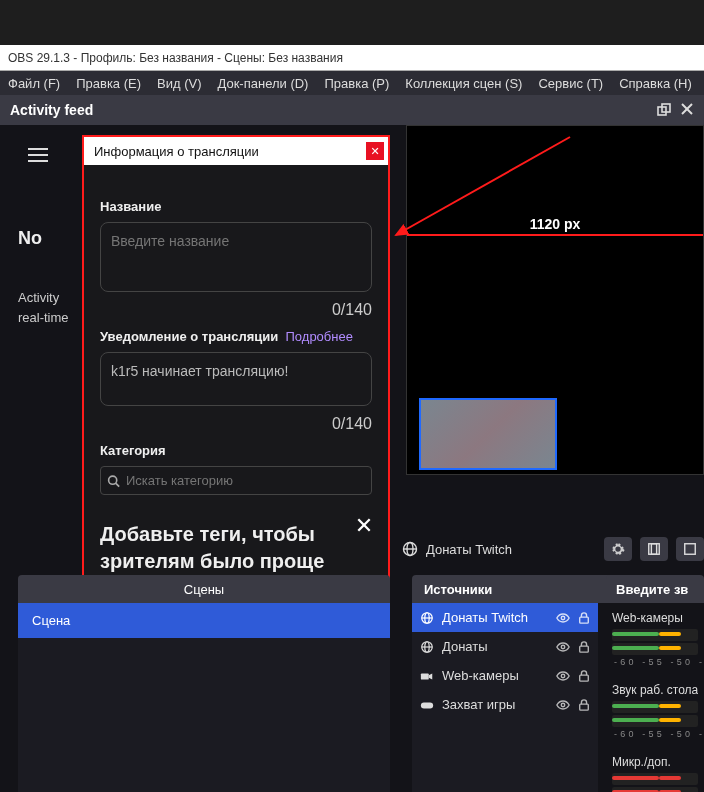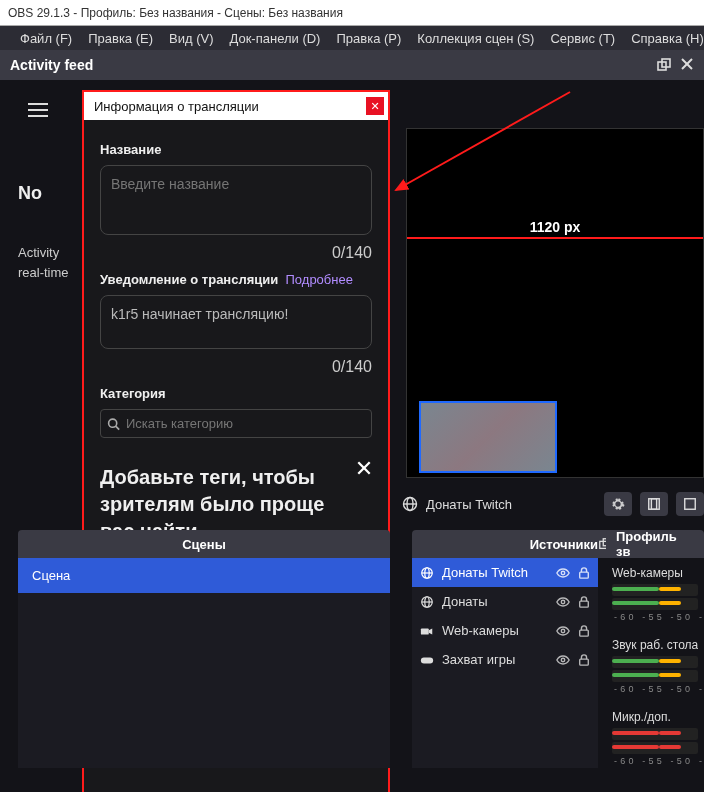--- a/index.html
+++ b/index.html
@@ -1,57 +1,57 @@
 <!DOCTYPE html>
 <html><head>
 <meta charset="utf-8">
 <style>
   * { margin:0; padding:0; box-sizing:border-box; font-family:"Segoe UI",Arial,sans-serif; }
   body { background:#1e1e1e; color:#ddd; width:704px; height:792px; overflow:hidden; position:relative; }
-  .titlebar { background:#fff; color:#333; height:26px; line-height:26px; padding-left:8px; font-size:12px; border-bottom:1px solid #aaa; }
-  .menubar { background:#2c2c34; height:24px; display:flex; align-items:center; padding:0 12px; font-size:13px; color:#ddd; }
+  .titlebar { background:#fff; color:#333; height:26px; line-height:26px; padding-left:8px; font-size:12px; border-bottom:1px solid #aaa;margin-top:45px; }
+  .menubar { background:#2c2c34; height:24px; display:flex; align-items:center; padding:0 0; font-size:13px; color:#ddd; }
   .menubar span { padding:0 8px; cursor:default; white-space:nowrap; }
   .dock-head { background:#3a3a44; height:30px; display:flex; align-items:center; justify-content:space-between; padding:0 10px; font-size:14px; font-weight:bold; color:#fff; }
   .dock-head .icons { display:flex; gap:8px; }
   svg { display:block; }
   .main { position:relative; height:712px; background:#131318; }
   .leftpanel { position:absolute; left:18px; top:8px; width:370px; height:690px; }
   .hamb { position:absolute; left:10px; top:14px; }
   .activity-text { position:absolute; left:0; top:95px; color:#efefef; font-size:18px; font-weight:bold; }
   .activity-sub { position:absolute; left:0; top:155px; color:#ccc; font-size:13px; line-height:1.5; }
   .redframe { position:absolute; left:64px; top:2px; width:308px; height:788px; border:2px solid #ff1b1b; background:#18181b; }
   .modal-head { background:#fff; color:#111; height:28px; display:flex; align-items:center; justify-content:space-between; padding:0 4px 0 10px; font-size:13px; }
   .closex { width:18px; height:18px; background:#e81123; color:#fff; display:flex; align-items:center; justify-content:center; font-size:11px; }
-  .modal-body { padding:14px 16px; font-size:13px; color:#efefef; }
+  .modal-body { padding:26px 16px; font-size:13px; color:#efefef; }
   .lbl { font-weight:bold; margin-bottom:8px; margin-top:8px; }
   .ta { width:100%; background:#18181b; border:1px solid #444; border-radius:8px; color:#bbb; padding:10px; font-size:14px; resize:none; font-family:inherit; }
   .count { text-align:right; font-size:16px; color:#ccc; margin-top:6px; margin-bottom:10px; }
   .link { color:#b18cff; }
   .search { display:flex; align-items:center; border:1px solid #444; border-radius:4px; padding:6px; background:#18181b; margin-top:6px; }
   .search input { background:transparent; border:none; outline:none; color:#a16207; font-size:13px; margin-left:6px; width:100%; }
   .tagbox { position:relative; margin-top:26px; }
   .tag-close { position:absolute; right:0; top:-4px; }
   .tag-title { font-size:20px; font-weight:bold; line-height:1.35; margin-bottom:10px; padding-right:24px; }
   .tag-desc { font-size:12.5px; color:#cfcfd4; line-height:1.5; }
   .ready { position:absolute; right:14px; bottom:12px; background:#9147ff; color:#fff; padding:8px 14px; border-radius:4px; font-size:13px; font-weight:bold; }
 
-  .preview { position:absolute; left:406px; top:0; right:0; height:350px; background:#000; border:1px solid #333;margin-top:48px; }
+  .preview { position:absolute; left:406px; top:0; right:0; height:350px; background:#000; border:1px solid #333; }
   .px-label { position:absolute; top:90px; width:100%; text-align:center; color:#fff; font-size:14px; font-weight:bold; }
   .redline { position:absolute; top:108px; left:0; right:0; height:2px; background:#ff1b1b; }
   .thumb { position:absolute; left:12px; top:272px; width:138px; height:72px; border:2px solid #1f69ff; background:linear-gradient(135deg,#7a8690,#8c7880,#7a8690); }
 
-  .scenes-h { position:absolute; left:18px; top:450px; width:372px; height:28px; background:#3a3a44; color:#fff; font-size:13px; font-weight:bold; display:flex; align-items:center; justify-content:center; border-radius:4px 4px 0 0; }
+  .scenes-h { position:absolute; left:18px; top:450px; width:372px; height:28px; background:#3a3a44; color:#fff; font-size:13px; font-weight:normal; display:flex; align-items:center; justify-content:center; border-radius:4px 4px 0 0; }
   .scenes-b { position:absolute; left:18px; top:478px; width:372px; height:210px; background:#1b1b22; }
   .scene-item { background:#2f5bd8; color:#fff; font-size:13px; padding:10px 14px; }
 
   .toolbar { position:absolute; left:392px; top:410px; right:0; height:28px; display:flex; align-items:center; gap:8px; color:#ddd; font-size:13px; padding-left:10px; }
   .tb-spacer { flex:1; }
   .tb-btn { width:28px; height:24px; background:#3a3a44; border-radius:4px; display:flex; align-items:center; justify-content:center; }
 
-  .sources-h { position:absolute; left:412px; top:450px; width:220px; height:28px; background:#3a3a44; color:#fff; font-size:13px; font-weight:bold; display:flex; align-items:center; justify-content:flex-end; padding:0 20px; border-radius:4px 4px 0 0; }
+  .sources-h { position:absolute; left:412px; top:450px; width:220px; height:28px; background:#3a3a44; color:#fff; font-size:13px; font-weight:bold; display:flex; align-items:center; justify-content:space-between; padding:0 12px; border-radius:4px 4px 0 0; }
   .sources-b { position:absolute; left:412px; top:478px; width:186px; height:210px; background:#1b1b22; }
   .src-item { display:flex; align-items:center; gap:8px; padding:7px 8px; font-size:13px; color:#ddd; }
   .src-item.sel { background:#2f5bd8; color:#fff; }
   .src-item .txt { flex:1; white-space:nowrap; overflow:hidden; text-overflow:ellipsis; }
   .eye, .lock { opacity:.8; }
 
   .mixer-h { position:absolute; left:606px; top:450px; right:0; height:28px; background:#3a3a44; color:#fff; font-size:13px; font-weight:bold; display:flex; align-items:center; padding:0 10px; border-radius:4px 4px 0 0; }
   .mixer-b { position:absolute; left:606px; top:478px; right:0; height:260px; background:#131318; font-size:12px; color:#ddd; }
   .mix { padding:8px 6px 0 6px; }
   .mix-name { font-size:12px; margin-bottom:4px; white-space:nowrap; overflow:hidden; }
@@ -287,21 +287,21 @@
         </span>
         <span class="lock">
           <svg width="12" height="14" viewBox="0 0 14 16" fill="none" stroke="currentColor" stroke-width="1.6">
             <rect x="2" y="7" width="10" height="7" rx="1"></rect>
             <path d="M4 7V5a3 3 0 016 0v2"></path>
           </svg>
         </span>
       </div>
     </div>
 
-  <div class="mixer-h">Профиль зв</div>
+  <div class="mixer-h">Введите зв</div>
   <div class="mixer-b" id="mixer">
       <div class="mix">
         <div class="mix-name">Web-камеры</div>
         <div class="meter">
           <div class="bar" style="left:0;width:55%;background:#4caf50"></div>
           <div class="bar" style="left:55%;width:25%;background:#ffb300"></div>
         </div>
         <div class="meter">
           <div class="bar" style="left:0;width:55%;background:#4caf50"></div>
           <div class="bar" style="left:55%;width:25%;background:#ffb300"></div>

